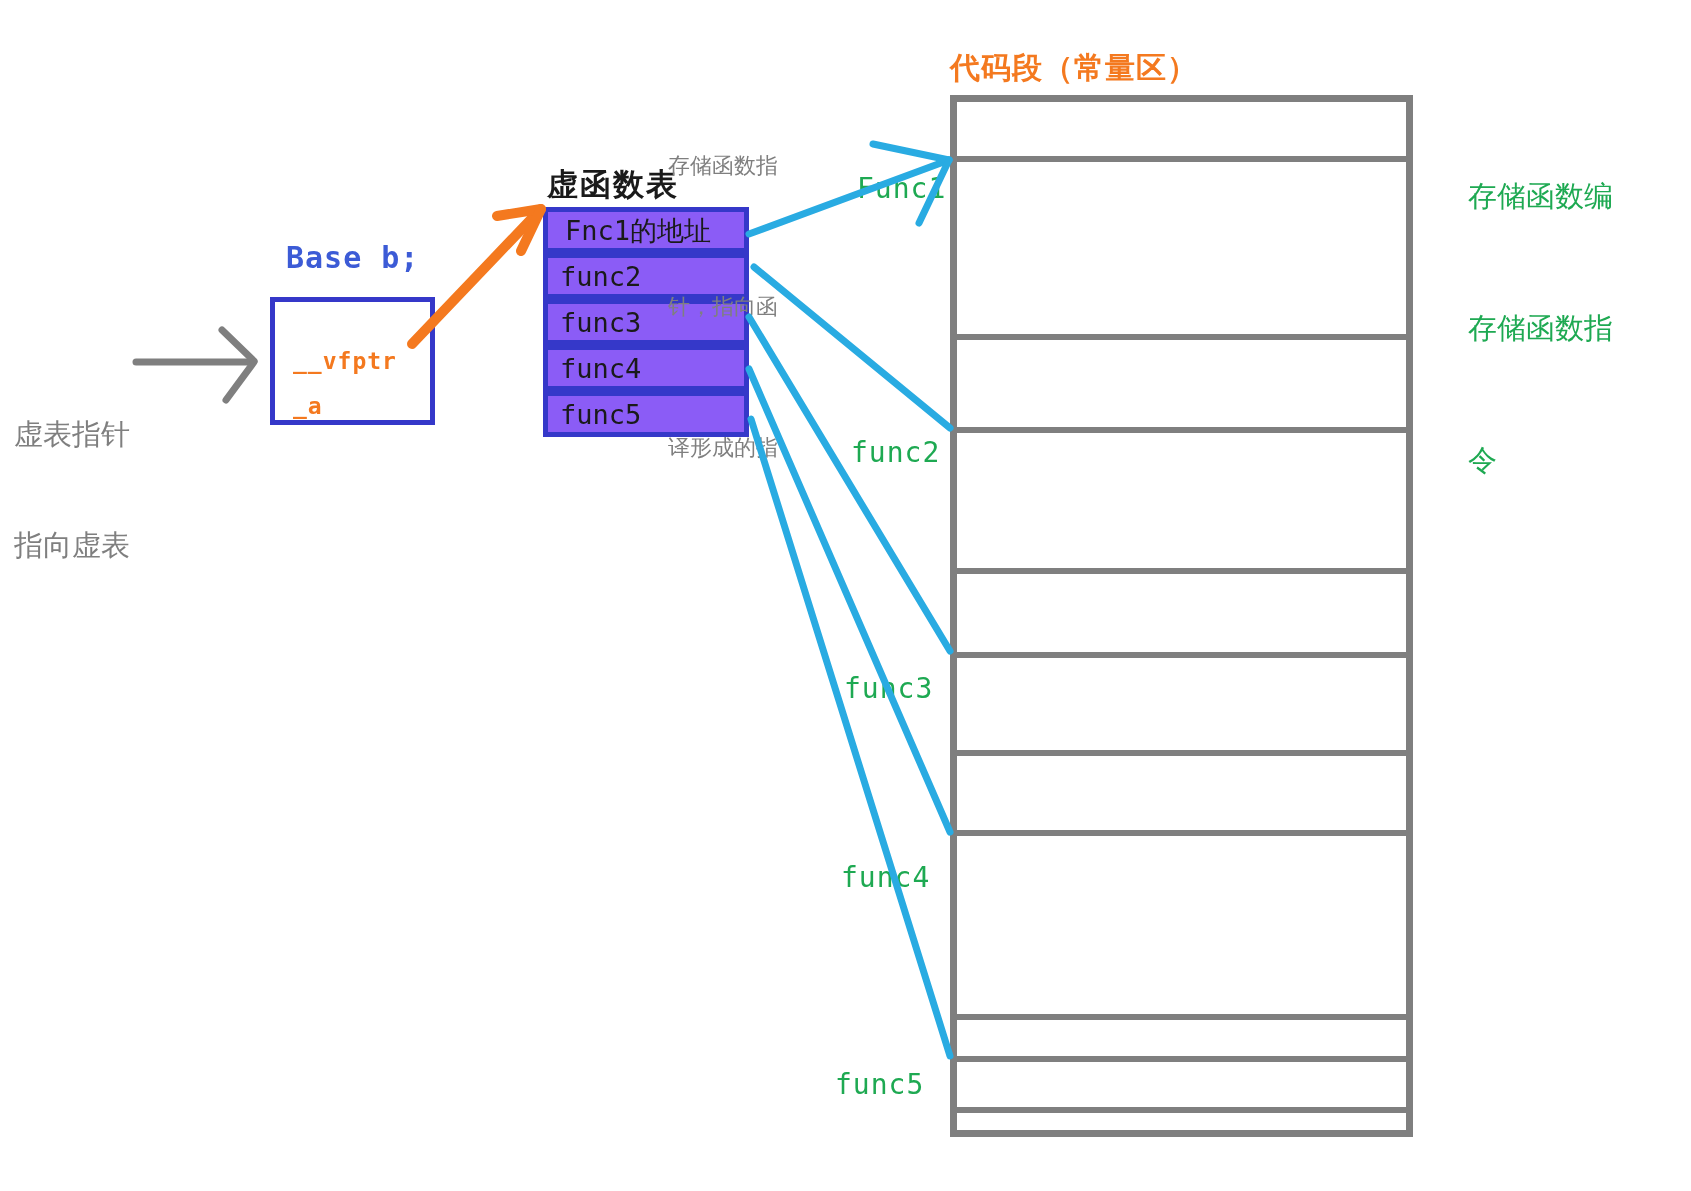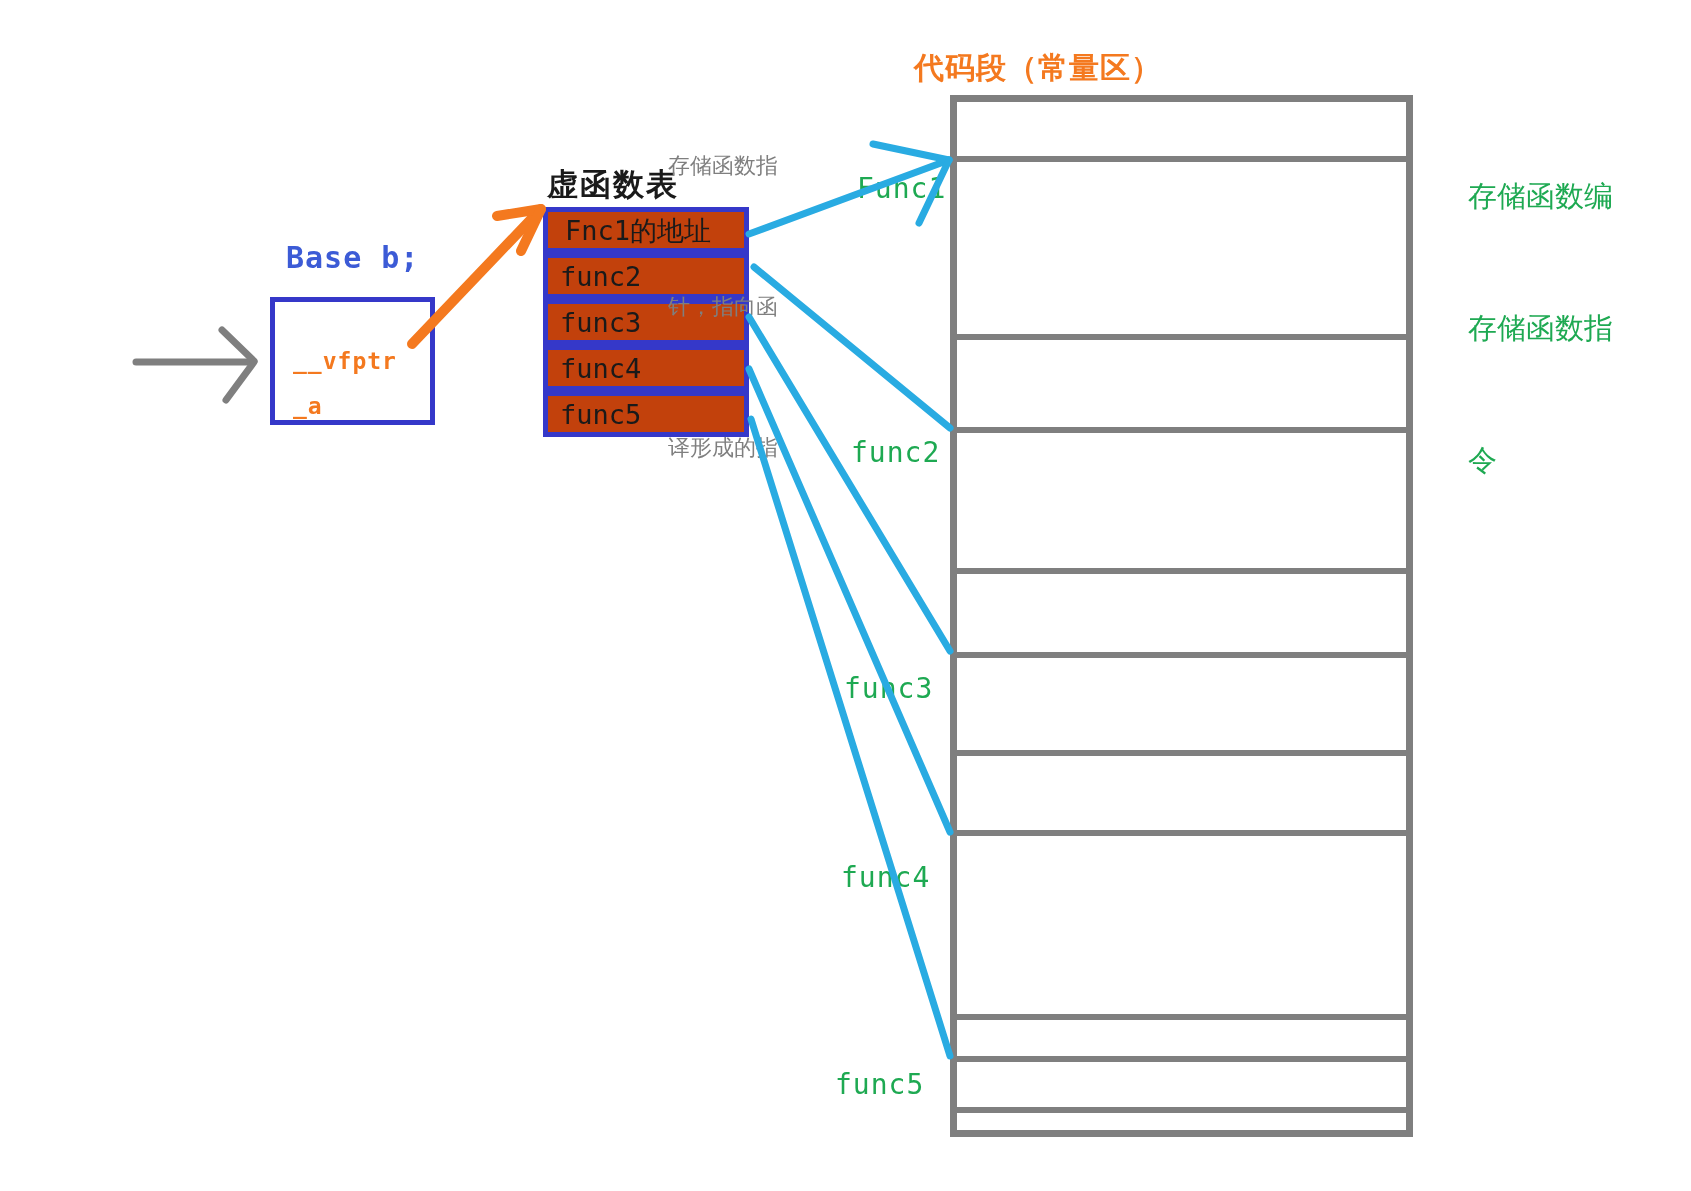--- a/index.html
+++ b/index.html
@@ -16,60 +16,64 @@
   .mono{font-family:"DejaVu Sans Mono","Liberation Mono",monospace;}
   .note{color:var(--gray);font-size:22px;line-height:47px;white-space:pre;}
   .note-left{color:var(--gray);font-size:29px;line-height:37px;white-space:pre;}
   .note-right{color:var(--green);font-size:29px;line-height:44px;white-space:pre;}
   .title-orange{color:var(--orange);font-size:30px;font-weight:bold;letter-spacing:1px;}
   .title-black{color:var(--ink);font-size:31px;font-weight:bold;letter-spacing:2px;}
   .base-title{color:var(--blue-text);font-size:30px;font-weight:bold;letter-spacing:1px;}
   .member{color:var(--orange);font-size:23px;font-weight:bold;letter-spacing:1px;}
   .base-box{border:5px solid var(--blue);background:#fff;}
   .vrow{
-    left:543px;width:206px;height:46px;border:5px solid var(--blue);background:#c2410c;
+    left:543px;width:206px;height:46px;border:5px solid var(--blue);background:#8b5cf6;
     color:var(--ink);font-size:27px;line-height:38px;padding-left:12px;
     font-family:"DejaVu Sans Mono","Liberation Mono",monospace;white-space:nowrap;
   }
   .mem-box{left:950px;top:95px;width:463px;height:1042px;border:7px solid var(--gray);background:#fff;}
   .mem-div{left:957px;width:450px;height:6px;background:var(--gray);}
   .flabel{color:var(--green);font-size:28px;letter-spacing:1px;white-space:nowrap;
     font-family:"DejaVu Sans Mono","Liberation Mono",monospace;}
   .watermark{color:var(--wm);font-size:28px;letter-spacing:1px;
     font-family:"Liberation Sans","DejaVu Sans",sans-serif;text-shadow:1px 1px 0 #ffffff;}
   svg.overlay{position:absolute;left:0;top:0;pointer-events:none;}
   .stroke-cyan{stroke:var(--cyan);}
   .stroke-gray{stroke:var(--gray);}
   .stroke-orange{stroke:var(--orange);}
 </style>
 </head>
 <body>
 
 <div id="canvas">
 
+  <div class="abs note-left" style="left:14px;top:342px;">
+    <div>虚表指针</div>
+    <div>指向虚表</div>
+  </div>
 
   <div class="abs base-title mono" style="left:286px;top:240px;">Base b;</div>
   <div class="abs base-box" style="left:270px;top:297px;width:165px;height:128px;"></div>
   <div class="abs member mono" style="left:293px;top:348px;">__vfptr</div>
   <div class="abs member mono" style="left:293px;top:393px;">_a</div>
 
   <div class="abs title-black" style="left:547px;top:164px;">虚函数表</div>
   <div class="abs vrow" style="top:207px;padding-left:17px;">Fnc1的地址</div>
   <div class="abs vrow" style="top:253px;">func2</div>
   <div class="abs vrow" style="top:299px;">func3</div>
   <div class="abs vrow" style="top:345px;">func4</div>
   <div class="abs vrow" style="top:391px;">func5</div>
 
   <div class="abs note" style="left:668px;top:48px;">
     <div>存储函数指</div>
     <div>针，指向函</div>
     <div>译形成的指</div>
   </div>
 
-  <div class="abs title-orange" style="left:914px;top:48px;">代码段（常量区）</div>
+  <div class="abs title-orange" style="left:950px;top:48px;">代码段（常量区）</div>
   <div class="abs mem-box"></div>
   <div class="abs mem-div" style="top:156px;"></div>
   <div class="abs mem-div" style="top:334px;"></div>
   <div class="abs mem-div" style="top:427px;"></div>
   <div class="abs mem-div" style="top:568px;"></div>
   <div class="abs mem-div" style="top:652px;"></div>
   <div class="abs mem-div" style="top:750px;"></div>
   <div class="abs mem-div" style="top:830px;"></div>
   <div class="abs mem-div" style="top:1014px;"></div>
   <div class="abs mem-div" style="top:1056px;"></div>

